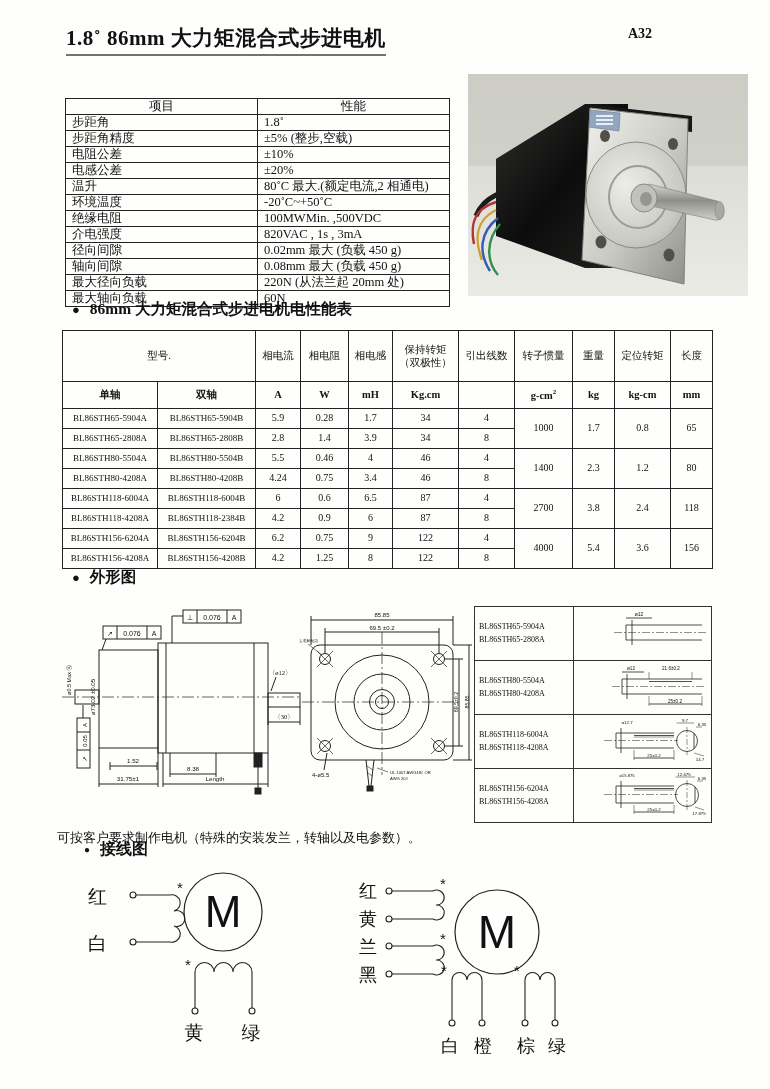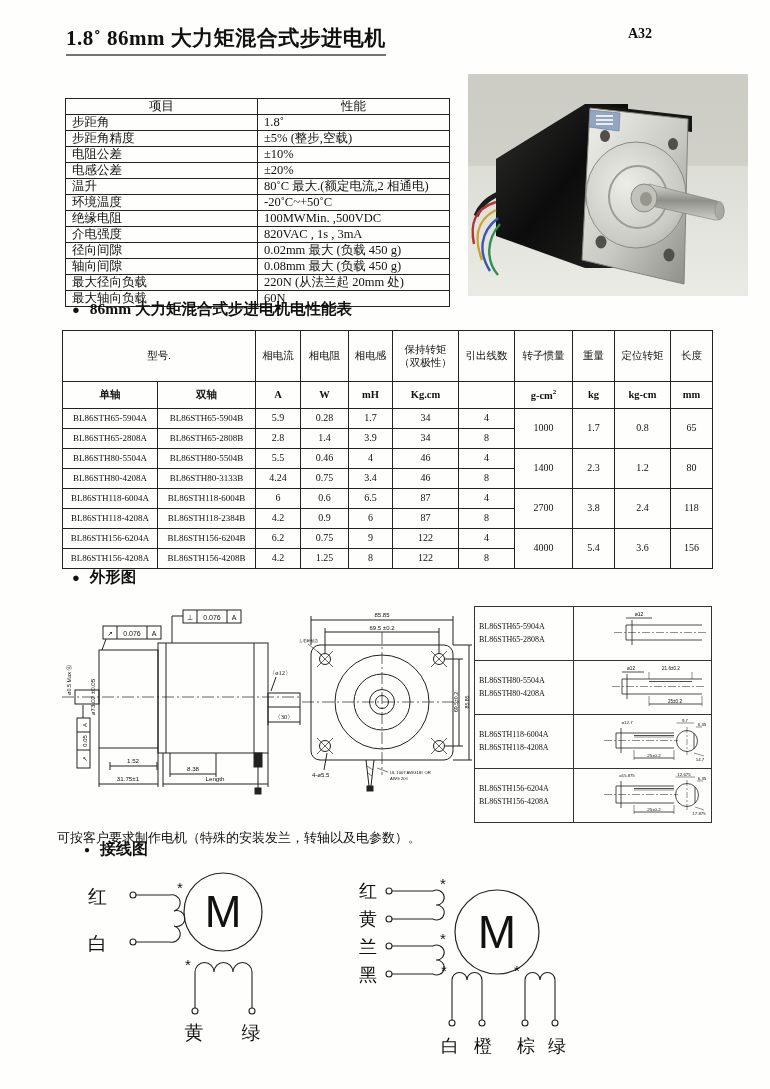--- a/index.html
+++ b/index.html
@@ -245,21 +245,21 @@
         <td>4</td>
           <td>46</td>
         <td>4</td>
         <td rowspan="2">1400</td>
           <td rowspan="2">2.3</td>
         <td rowspan="2">1.2</td>
           <td rowspan="2">80</td>
       </tr>
       <tr>
         <td class="model">BL86STH80-4208A</td>
-          <td class="model">BL86STH80-3133B</td>
+          <td class="model">BL86STH80-4208B</td>
         <td>4.24</td>
           <td>0.75</td>
         <td>3.4</td>
           <td>46</td>
         <td>8</td>
       </tr>
       <tr>
         <td class="model">BL86STH118-6004A</td>
           <td class="model">BL86STH118-6004B</td>
         <td>6</td>

